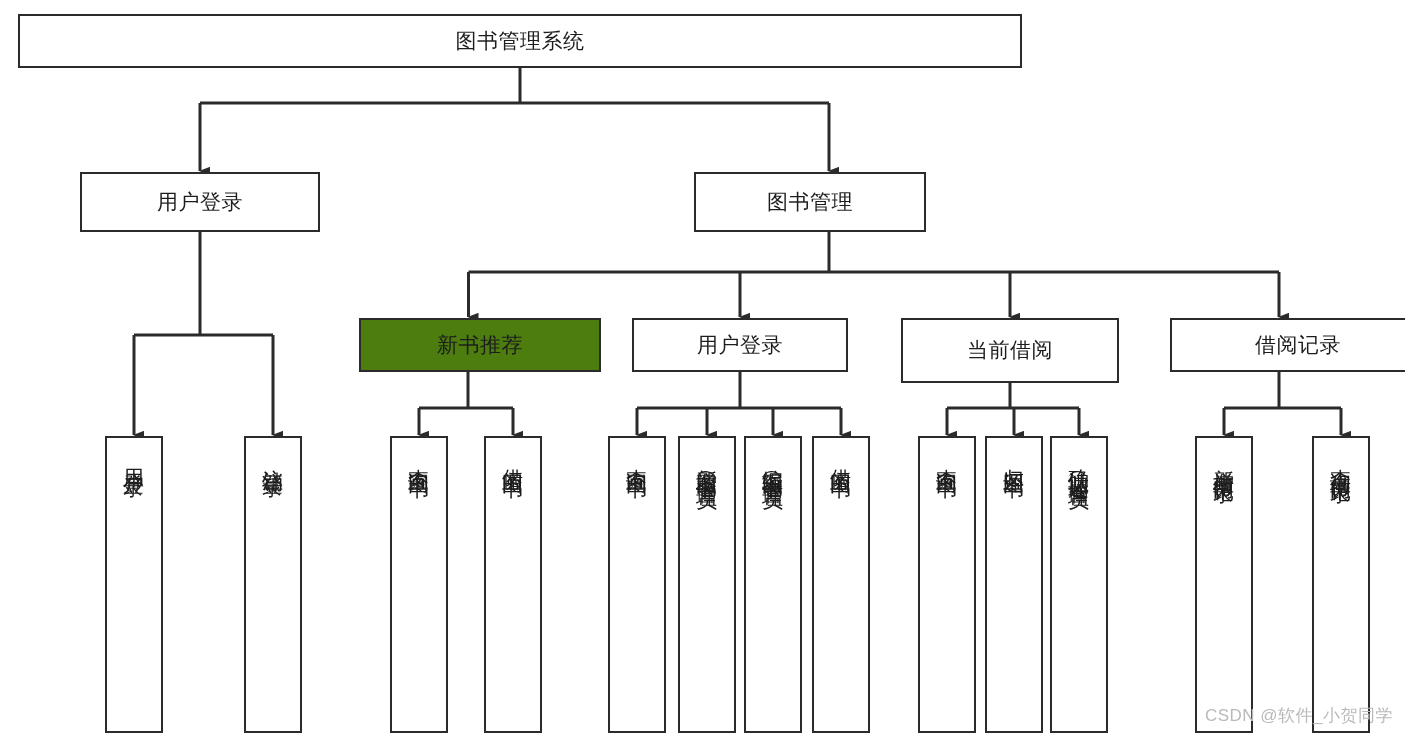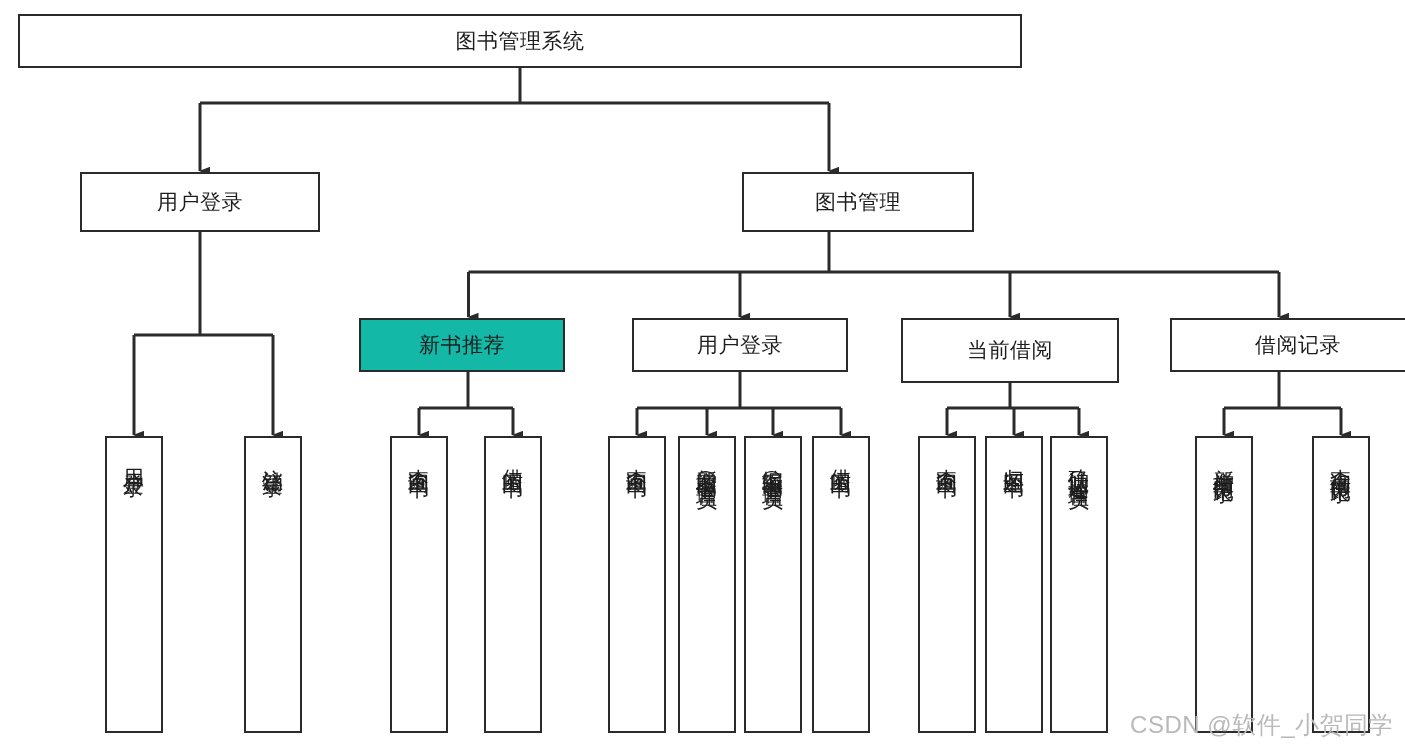--- a/index.html
+++ b/index.html
@@ -54,22 +54,22 @@
   .node-box.vertical .node-label {
     writing-mode: vertical-rl;
     text-orientation: upright;
     letter-spacing: 3px;
     line-height: 1;
     font-size: 21px;
   }
   .watermark {
     position: absolute;
     right: 12px;
-    bottom: 6px;
-    font-size: 24px;
+    bottom: 20px;
+    font-size: 17px;
     color: #b9b9b9;
     letter-spacing: 0.5px;
     user-select: none;
     white-space: nowrap;
   }
 </style>
 </head>
 <body>
 
 <div id="diagram-root">
@@ -115,24 +115,24 @@
         <line x1="1341" y1="408" x2="1341" y2="435" stroke="#2b2b2b" stroke-width="3" marker-end="url(#arrowhead)"></line>
       </g>
   </svg>
   <div id="nodes-layer">
       <div class="node-box" style="left: 18px; top: 14px; width: 1004px; height: 54px; border-color: rgb(43, 43, 43); background: rgb(255, 255, 255);">
         <span class="node-label" style="color: rgb(29, 29, 29);">图书管理系统</span>
       </div>
       <div class="node-box" style="left: 80px; top: 172px; width: 240px; height: 60px; border-color: rgb(43, 43, 43); background: rgb(255, 255, 255);">
         <span class="node-label" style="color: rgb(29, 29, 29);">用户登录</span>
       </div>
-      <div class="node-box" style="left: 742px; top: 172px; width: 232px; height: 60px; border-color: rgb(43, 43, 43); background: rgb(255, 255, 255);">
+      <div class="node-box" style="left: 694px; top: 172px; width: 232px; height: 60px; border-color: rgb(43, 43, 43); background: rgb(255, 255, 255);">
         <span class="node-label" style="color: rgb(29, 29, 29);">图书管理</span>
       </div>
-      <div class="node-box" style="left: 359px; top: 318px; width: 206px; height: 54px; border-color: rgb(43, 43, 43); background: #14b8a6;">
+      <div class="node-box" style="left: 359px; top: 318px; width: 242px; height: 54px; border-color: rgb(43, 43, 43); background: #4d7c0f;">
         <span class="node-label" style="color: rgb(29, 29, 29);">新书推荐</span>
       </div>
       <div class="node-box" style="left: 632px; top: 318px; width: 216px; height: 54px; border-color: rgb(43, 43, 43); background: rgb(255, 255, 255);">
         <span class="node-label" style="color: rgb(29, 29, 29);">用户登录</span>
       </div>
       <div class="node-box" style="left: 901px; top: 318px; width: 218px; height: 65px; border-color: rgb(43, 43, 43); background: rgb(255, 255, 255);">
         <span class="node-label" style="color: rgb(29, 29, 29);">当前借阅</span>
       </div>
       <div class="node-box" style="left: 1170px; top: 318px; width: 256px; height: 54px; border-color: rgb(43, 43, 43); background: rgb(255, 255, 255);">
         <span class="node-label" style="color: rgb(29, 29, 29);">借阅记录</span>

